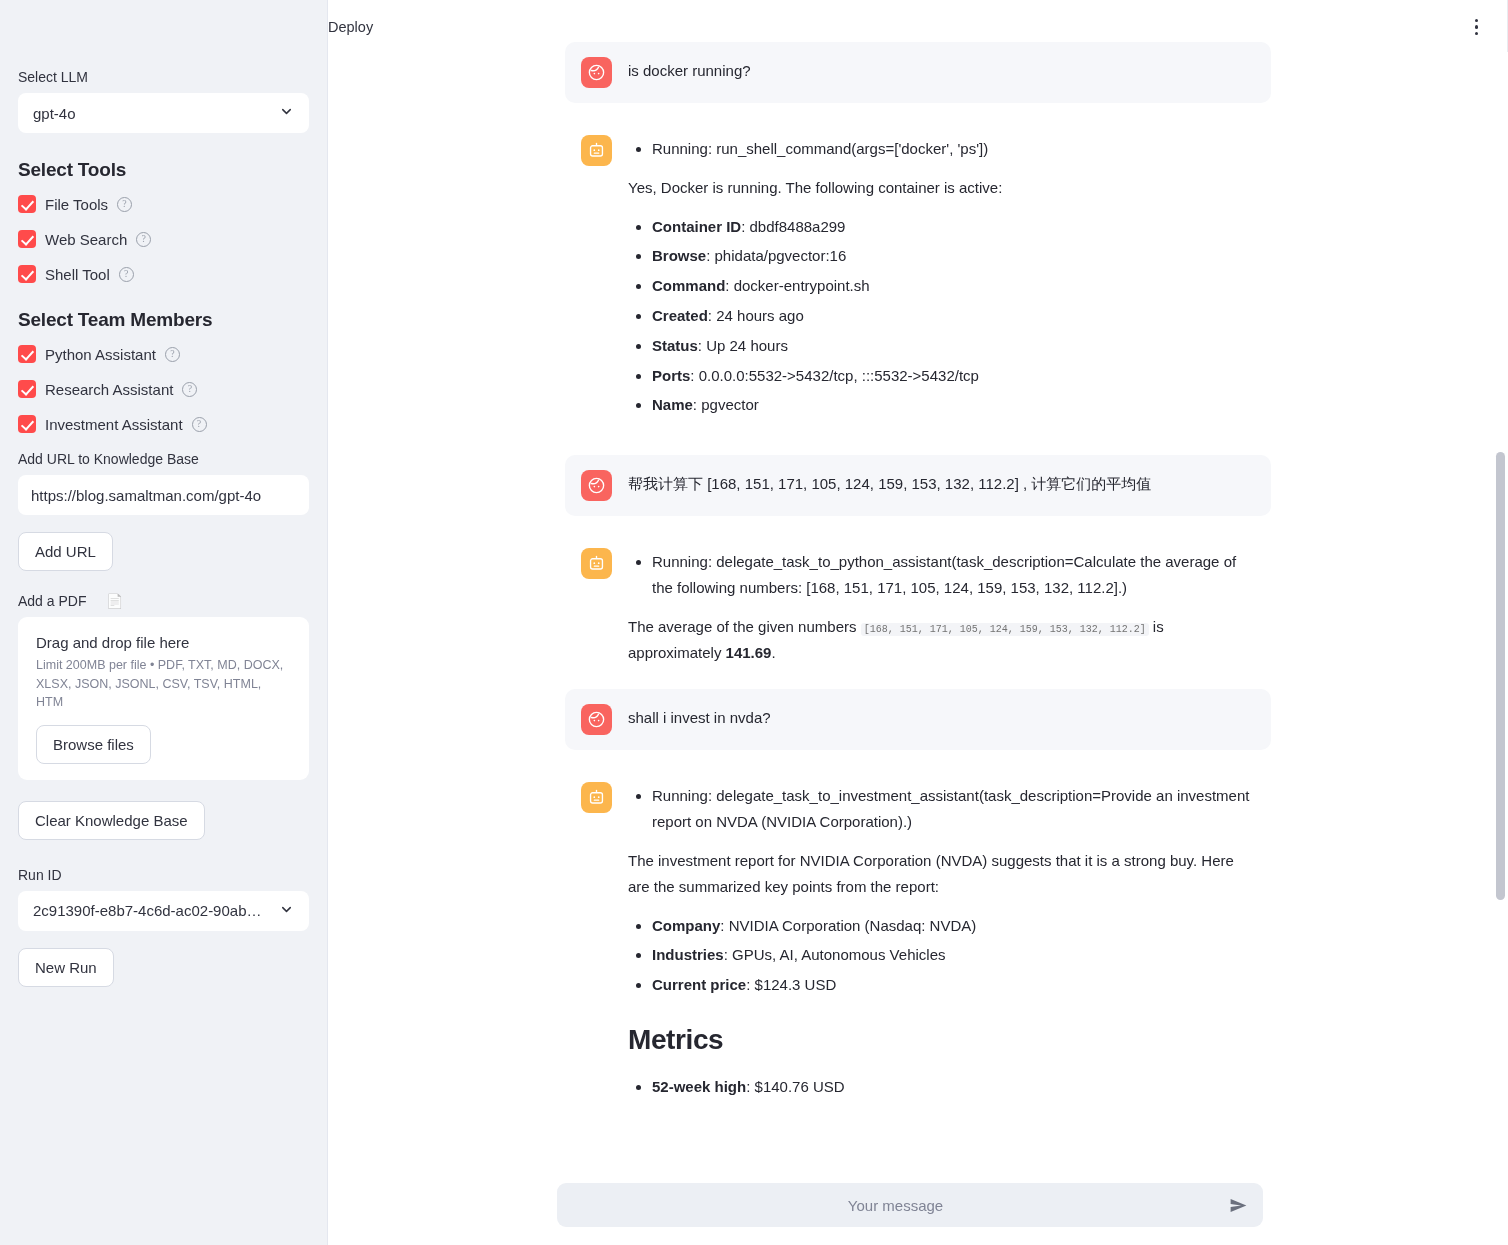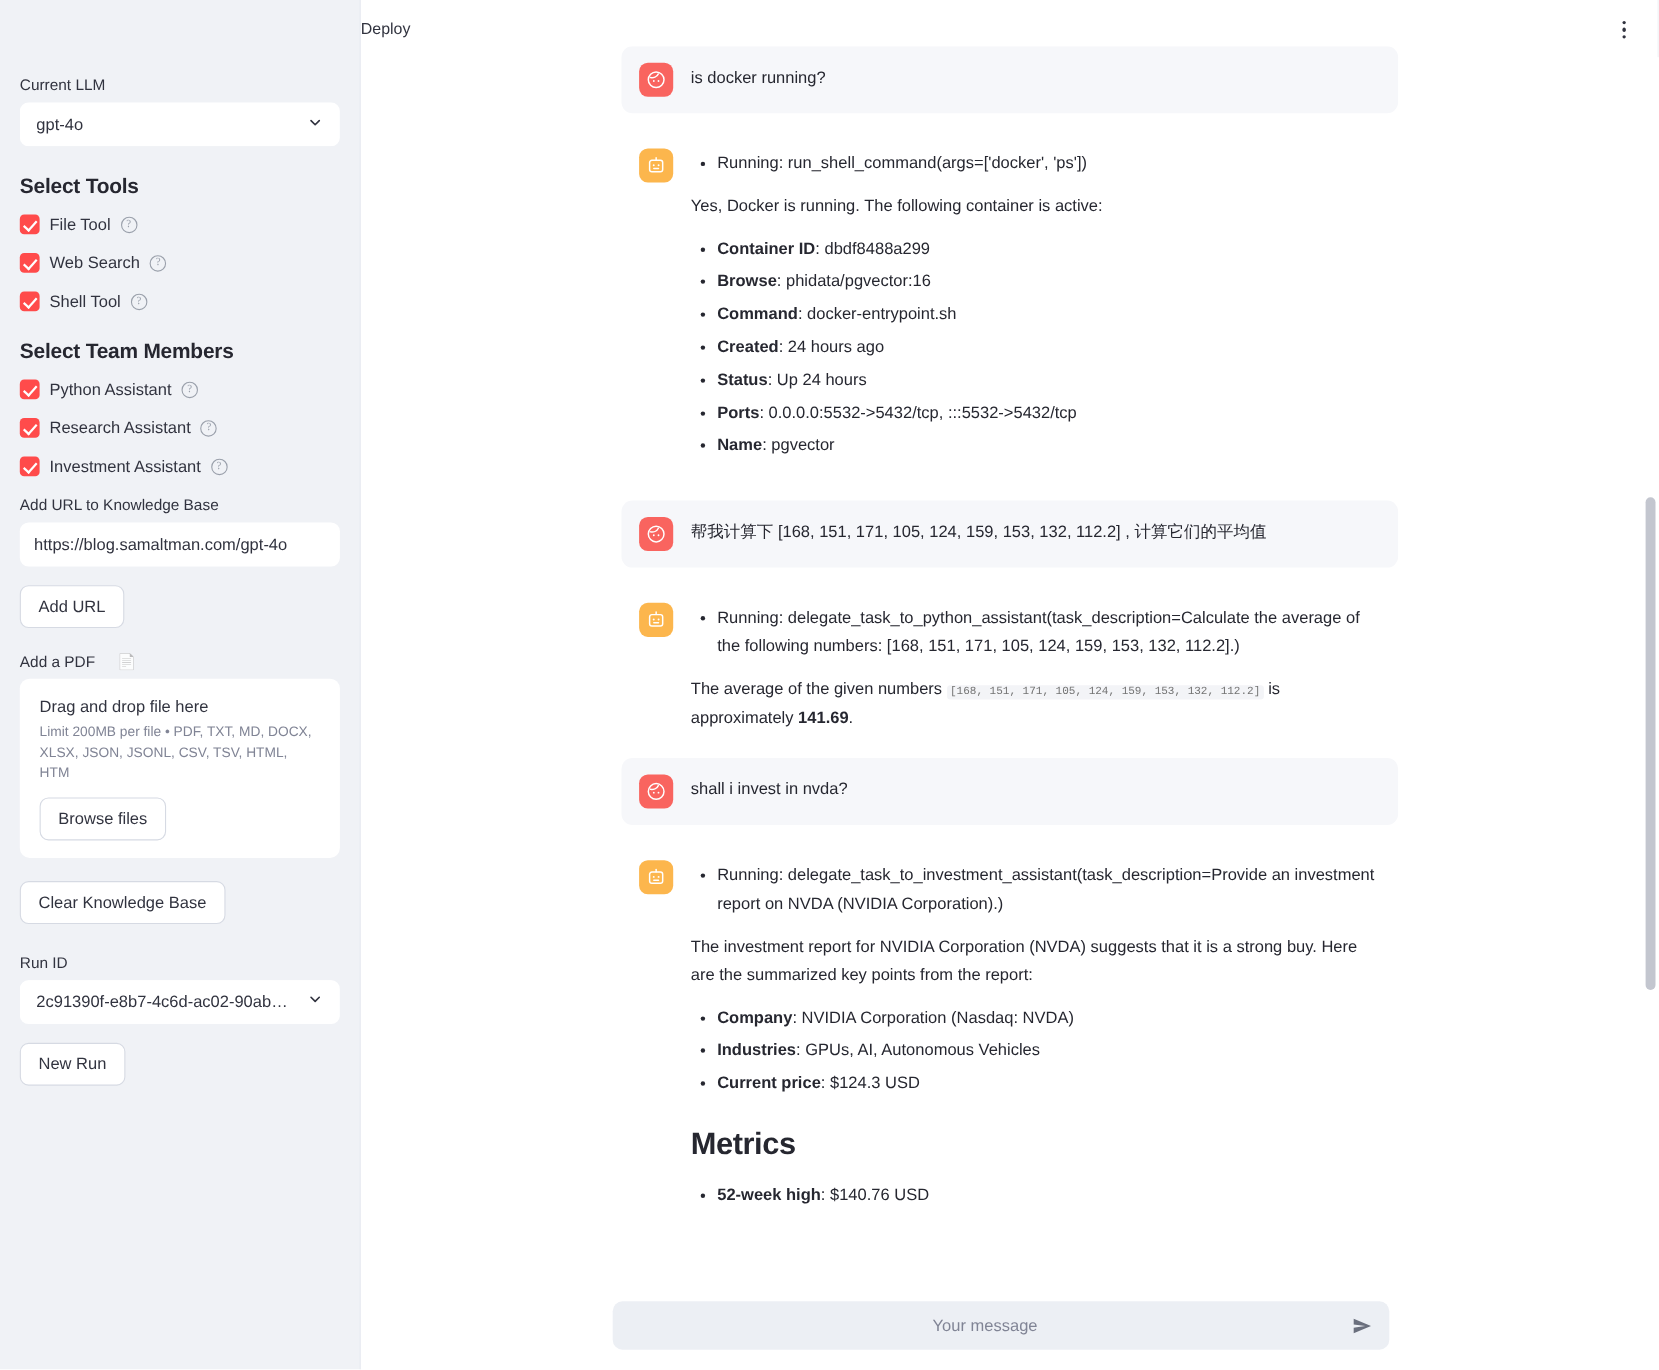--- a/index.html
+++ b/index.html
@@ -151,35 +151,35 @@
 </style>
 </head>
 <body>
 
 <div class="app">
 
   <aside class="sidebar">
 
     <div style="height:68px"></div>
 
-    <div class="side-label">Current LLM</div>
+    <div class="side-label">Select LLM</div>
     <div class="select-box">
       <span class="val">gpt-4o</span>
       <span class="chev">
         <svg width="15" height="15" viewBox="0 0 24 24" fill="none" stroke="currentColor" stroke-width="2.4" stroke-linecap="round" stroke-linejoin="round">
             <polyline points="6 9 12 15 18 9"></polyline>
           </svg>
       </span>
     </div>
 
     <div class="section-head">Select Tools</div>
 
     <div class="check-row">
       <span class="cbox"></span>
-      <span class="check-label">File Tool</span>
+      <span class="check-label">File Tools</span>
       <span class="help-ic">?</span>
     </div>
     <div class="check-row">
       <span class="cbox"></span>
       <span class="check-label">Web Search</span>
       <span class="help-ic">?</span>
     </div>
     <div class="check-row">
       <span class="cbox"></span>
       <span class="check-label">Shell Tool</span>

